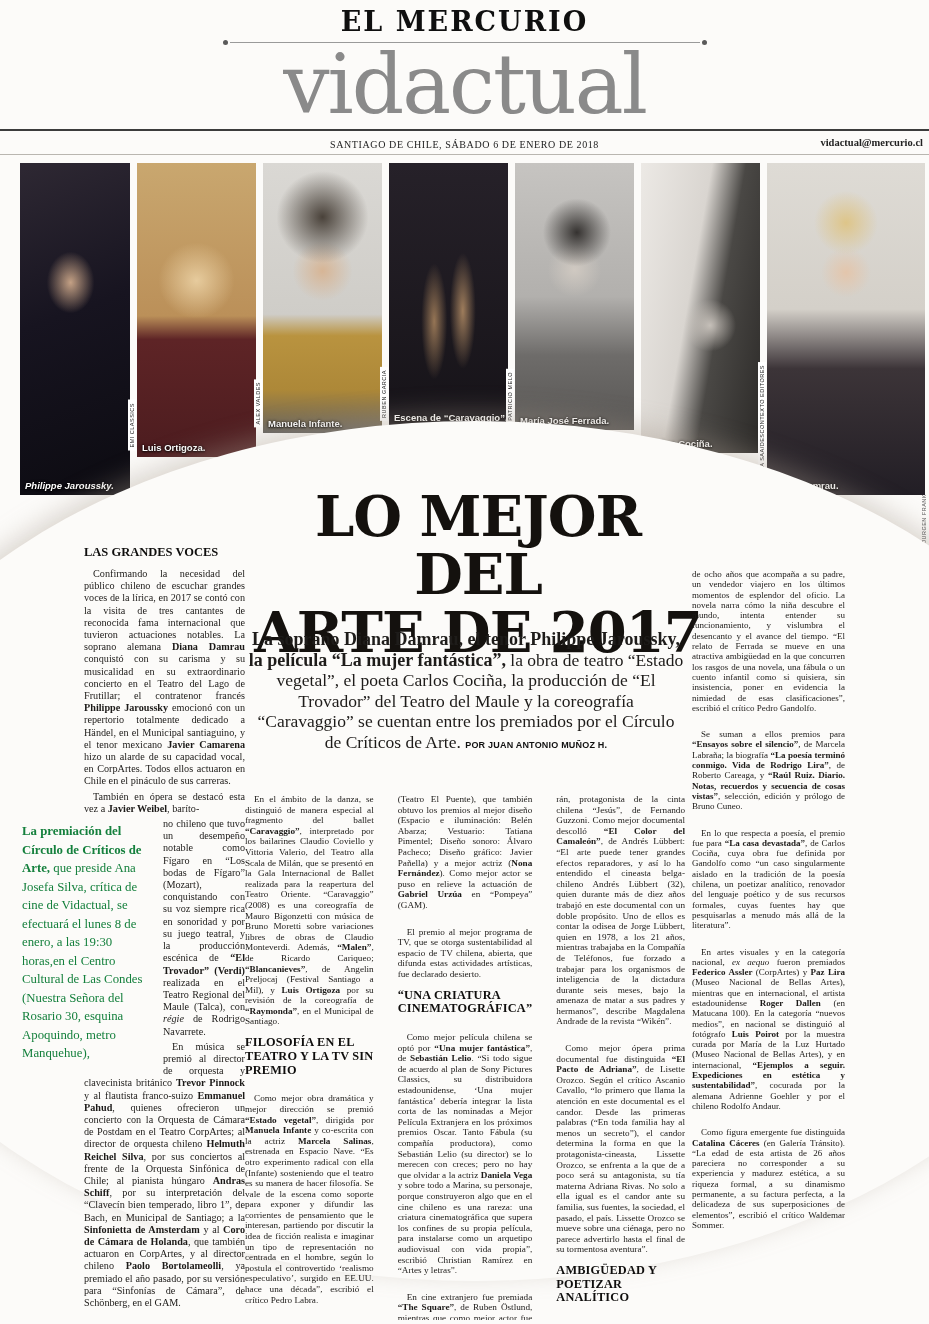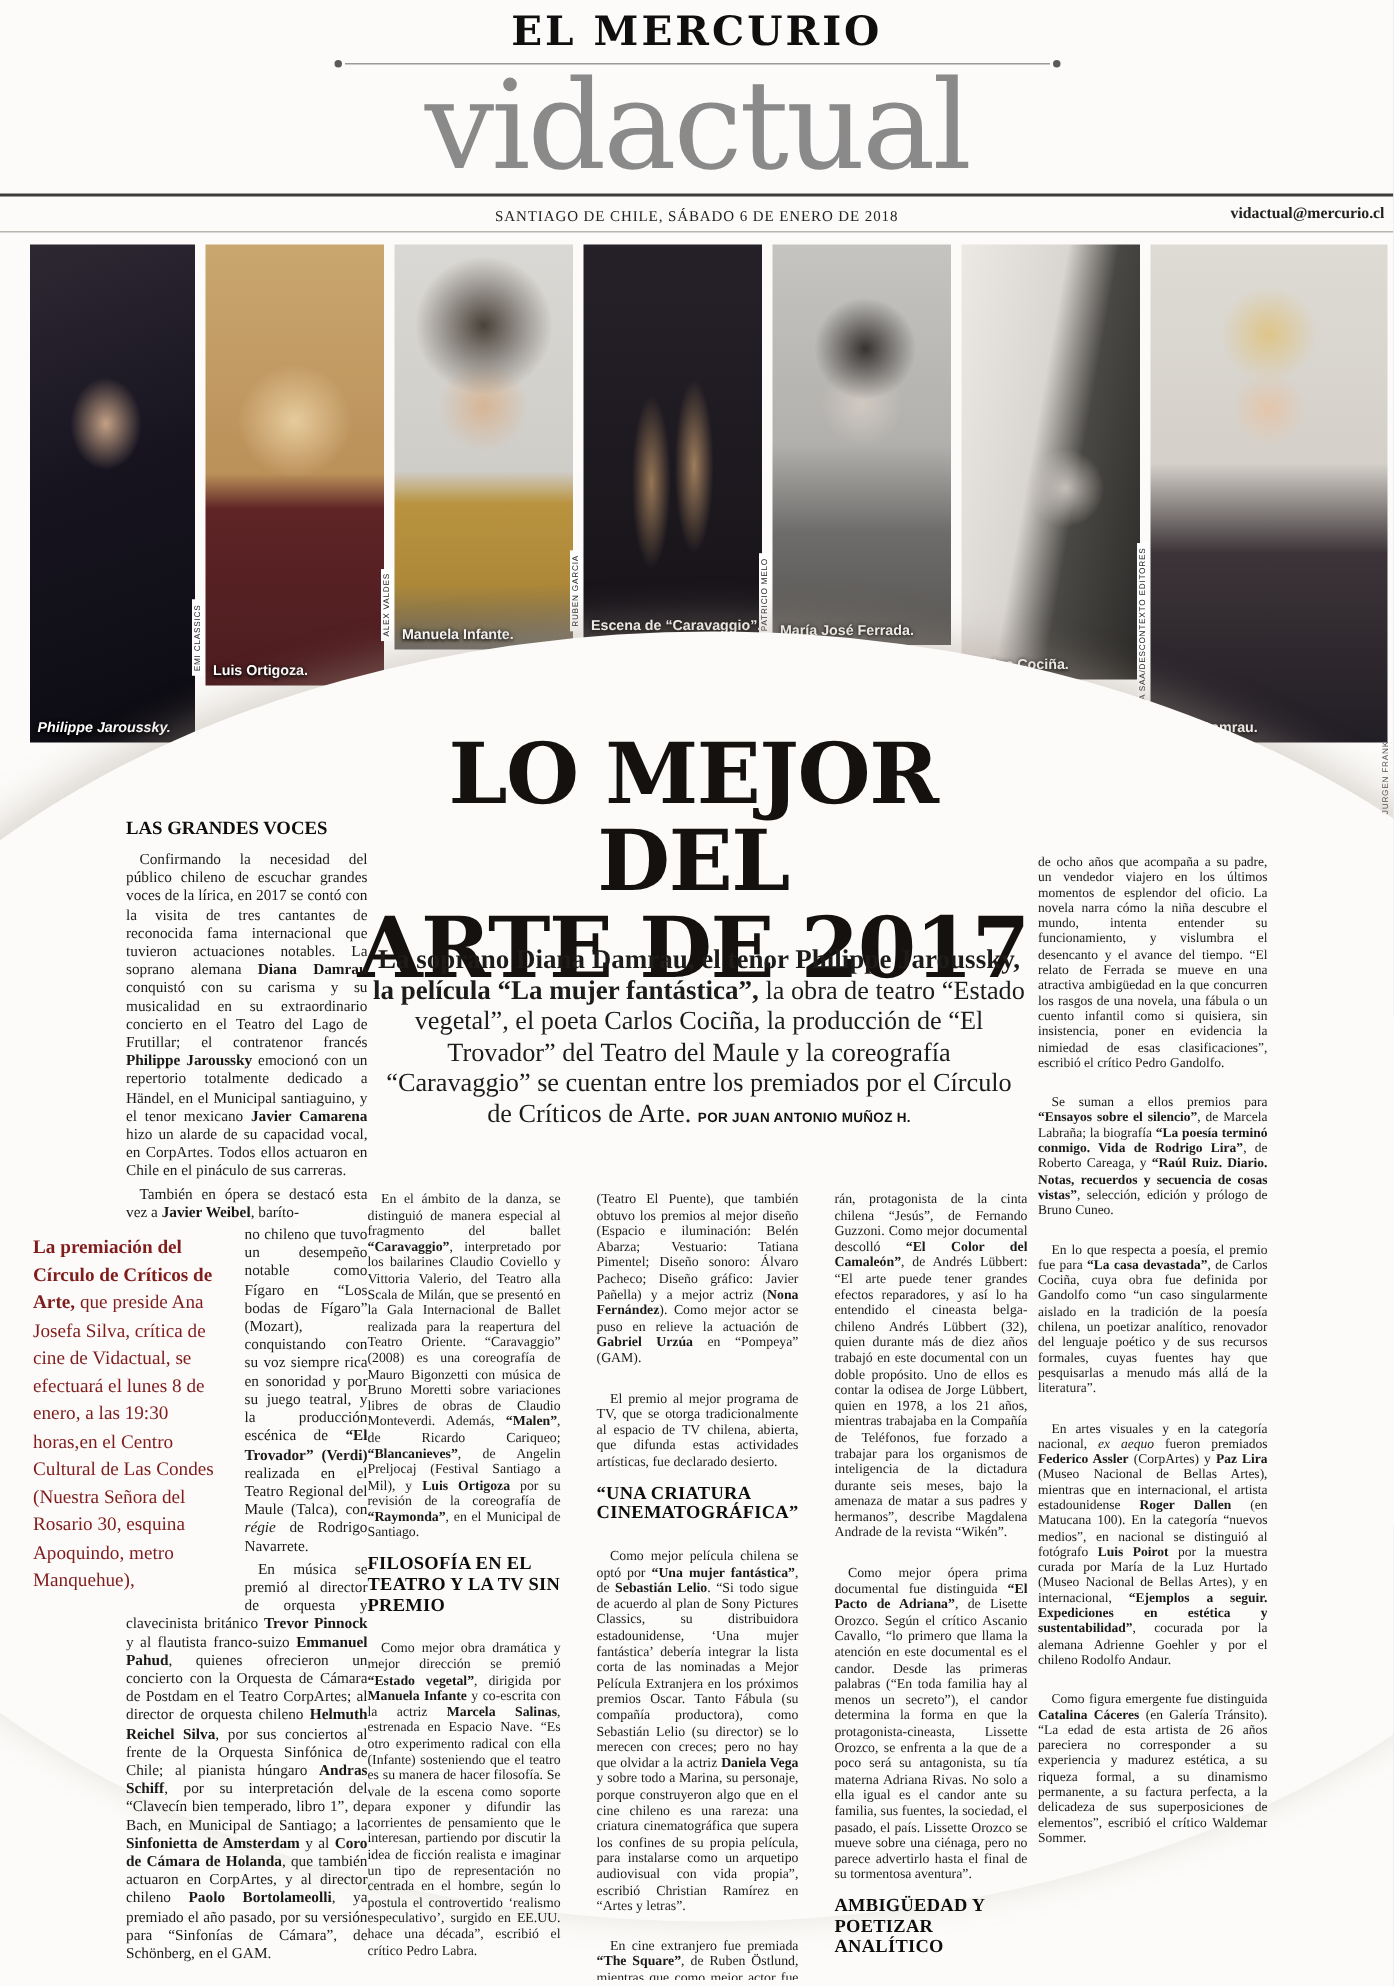--- a/index.html
+++ b/index.html
@@ -54,21 +54,21 @@
       radial-gradient(circle 27px at 50% 40%,rgba(209,202,194,.95) 0%,rgba(209,202,194,0) 100%),
       linear-gradient(to bottom,#c6c4c1 0%,#b2b0ad 50%,#6e6c6a 72%,#585654 100%);}
   .p6{left:621px;width:119px;height:290px;background:
       radial-gradient(circle 26px at 58% 56%,rgba(207,201,194,.9) 0%,rgba(207,201,194,0) 100%),
       linear-gradient(100deg,#ece9e5 0%,#d9d5d0 42%,#4a4845 62%,#2c2a28 100%);}
   .p7{left:747px;width:158px;height:332px;background:
       radial-gradient(circle 32px at 50% 18%,rgba(222,196,133,.95) 0%,rgba(222,196,133,0) 100%),
       radial-gradient(circle 25px at 50% 33%,rgba(228,197,170,.95) 0%,rgba(228,197,170,0) 100%),
       linear-gradient(to bottom,#dedbd5 0%,#d4d0c9 44%,#3c3438 62%,#221e25 100%);}
   
-  .headline{position:absolute;left:232px;top:487px;width:460px;z-index:3;text-align:center;
+  .headline{position:absolute;left:248px;top:487px;width:460px;z-index:3;text-align:center;
       font-family:"DejaVu Serif",serif;font-weight:bold;font-size:56px;line-height:1.04;
       color:#14110e;letter-spacing:-1px;}
   .deck{position:absolute;left:248px;top:629px;width:436px;z-index:3;text-align:center;
       font-size:17.5px;line-height:20.5px;color:#1e1c1a;}
   .deck b{font-size:18px;}
   .byline{font-family:"Liberation Sans",sans-serif;font-weight:bold;font-size:9px;
       letter-spacing:.2px;color:#111;}
   
   .bodytext p{margin:16px 0 3px;text-align:justify;text-indent:9px;
       font-size:9.2px;line-height:10.6px;color:#1c1a18;}
@@ -76,21 +76,21 @@
   .subhead{font-weight:bold;font-size:12.3px;line-height:1.12;letter-spacing:.2px;
       margin:9px 0 6px;color:#0f0e0d;text-indent:0;}
   .left-rail{position:absolute;left:22px;top:545px;width:223px;z-index:3;}
   .left-rail .indent{padding-left:62px;}
   .left-rail p{margin:0 0 3px;text-align:justify;text-indent:9px;
       font-size:10.2px;line-height:12.2px;}
   .left-rail p.noindent{text-indent:0;}
   .rail-head{font-weight:bold;font-size:12.5px;margin:0 0 8px;padding-left:62px;color:#0f0e0d;}
   .rail-flow{padding-left:62px;}
   .pull-box{float:left;width:132px;margin:4px 9px 4px -62px;
-      font-size:12.8px;line-height:18.5px;text-align:left;color:#7f1d1d;}
+      font-size:12.8px;line-height:18.5px;text-align:left;color:#15803d;}
   .pull-box .bb{font-weight:bold;}
   .cols123{position:absolute;left:245px;top:778px;width:440px;height:542px;z-index:3;
       display:flex;gap:24px;overflow:hidden;}
   .cols123 .col{width:141px;}
   .col4{position:absolute;left:692px;top:553px;width:153px;height:762px;z-index:3;overflow:hidden;}
   .col4 p{font-size:9px;line-height:10.3px;}
   i{font-style:italic;}
 </style>
 </head>
 <body>
@@ -159,21 +159,21 @@
 
   <div class="cols123 bodytext">
     <div class="col">
       <p>En el ámbito de la danza, se distinguió de manera especial al fragmento del ballet <b>“Caravaggio”</b>, interpretado por los bailarines Claudio Coviello y Vittoria Valerio, del Teatro alla Scala de Milán, que se presentó en la Gala Internacional de Ballet realizada para la reapertura del Teatro Oriente. “Caravaggio” (2008) es una coreografía de Mauro Bigonzetti con música de Bruno Moretti sobre variaciones libres de obras de Claudio Monteverdi. Además, <b>“Malen”</b>, de Ricardo Cariqueo; <b>“Blancanieves”</b>, de Angelin Preljocaj (Festival Santiago a Mil), y <b>Luis Ortigoza</b> por su revisión de la coreografía de <b>“Raymonda”</b>, en el Municipal de Santiago.</p>
       <h4 class="subhead">FILOSOFÍA EN EL TEATRO Y LA TV SIN PREMIO</h4>
       <p>Como mejor obra dramática y mejor dirección se premió <b>“Estado vegetal”</b>, dirigida por <b>Manuela Infante</b> y co-escrita con la actriz <b>Marcela Salinas</b>, estrenada en Espacio Nave. “Es otro experimento radical con ella (Infante) sosteniendo que el teatro es su manera de hacer filosofía. Se vale de la escena como soporte para exponer y difundir las corrientes de pensamiento que le interesan, partiendo por discutir la idea de ficción realista e imaginar un tipo de representación no centrada en el hombre, según lo postula el controvertido ‘realismo especulativo’, surgido en EE.UU. hace una década”, escribió el crítico Pedro Labra.</p>
       <p>Como mejor dramaturgia se destacó a <b>Carla Zúñiga</b> por “Prefiero que me coman los perros”</p>
     </div>
     <div class="col">
       <p class="noindent">(Teatro El Puente), que también obtuvo los premios al mejor diseño (Espacio e iluminación: Belén Abarza; Vestuario: Tatiana Pimentel; Diseño sonoro: Álvaro Pacheco; Diseño gráfico: Javier Pañella) y a mejor actriz (<b>Nona Fernández</b>). Como mejor actor se puso en relieve la actuación de <b>Gabriel Urzúa</b> en “Pompeya” (GAM).</p>
-      <p>El premio al mejor programa de TV, que se otorga tradicionalmente al espacio de TV chilena, abierta, que difunda estas actividades artísticas, fue declarado desierto.</p>
+      <p>El premio al mejor programa de TV, que se otorga sustentabilidad al espacio de TV chilena, abierta, que difunda estas actividades artísticas, fue declarado desierto.</p>
       <h4 class="subhead">“UNA CRIATURA CINEMATOGRÁFICA”</h4>
       <p>Como mejor película chilena se optó por <b>“Una mujer fantástica”</b>, de <b>Sebastián Lelio</b>. “Si todo sigue de acuerdo al plan de Sony Pictures Classics, su distribuidora estadounidense, ‘Una mujer fantástica’ debería integrar la lista corta de las nominadas a Mejor Película Extranjera en los próximos premios Oscar. Tanto Fábula (su compañía productora), como Sebastián Lelio (su director) se lo merecen con creces; pero no hay que olvidar a la actriz <b>Daniela Vega</b> y sobre todo a Marina, su personaje, porque construyeron algo que en el cine chileno es una rareza: una criatura cinematográfica que supera los confines de su propia película, para instalarse como un arquetipo audiovisual con vida propia”, escribió Christian Ramírez en “Artes y letras”.</p>
       <p>En cine extranjero fue premiada <b>“The Square”</b>, de Ruben Östlund, mientras que como mejor actor fue escogido Nicolás Du-</p>
     </div>
     <div class="col">
       <p class="noindent">rán, protagonista de la cinta chilena “Jesús”, de Fernando Guzzoni. Como mejor documental descolló <b>“El Color del Camaleón”</b>, de Andrés Lübbert: “El arte puede tener grandes efectos reparadores, y así lo ha entendido el cineasta belga-chileno Andrés Lübbert (32), quien durante más de diez años trabajó en este documental con un doble propósito. Uno de ellos es contar la odisea de Jorge Lübbert, quien en 1978, a los 21 años, mientras trabajaba en la Compañía de Teléfonos, fue forzado a trabajar para los organismos de inteligencia de la dictadura durante seis meses, bajo la amenaza de matar a sus padres y hermanos”, describe Magdalena Andrade de la revista “Wikén”.</p>
       <p>Como mejor ópera prima documental fue distinguida <b>“El Pacto de Adriana”</b>, de Lisette Orozco. Según el crítico Ascanio Cavallo, “lo primero que llama la atención en este documental es el candor. Desde las primeras palabras (“En toda familia hay al menos un secreto”), el candor determina la forma en que la protagonista-cineasta, Lissette Orozco, se enfrenta a la que de a poco será su antagonista, su tía materna Adriana Rivas. No solo a ella igual es el candor ante su familia, sus fuentes, la sociedad, el pasado, el país. Lissette Orozco se mueve sobre una ciénaga, pero no parece advertirlo hasta el final de su tormentosa aventura”.</p>
       <h4 class="subhead">AMBIGÜEDAD Y POETIZAR ANALÍTICO</h4>
       <p>En literatura se premió la novela <b>“Kramp”</b>, de María José Ferrada. Es el relato de M, una niña</p>
     </div>

